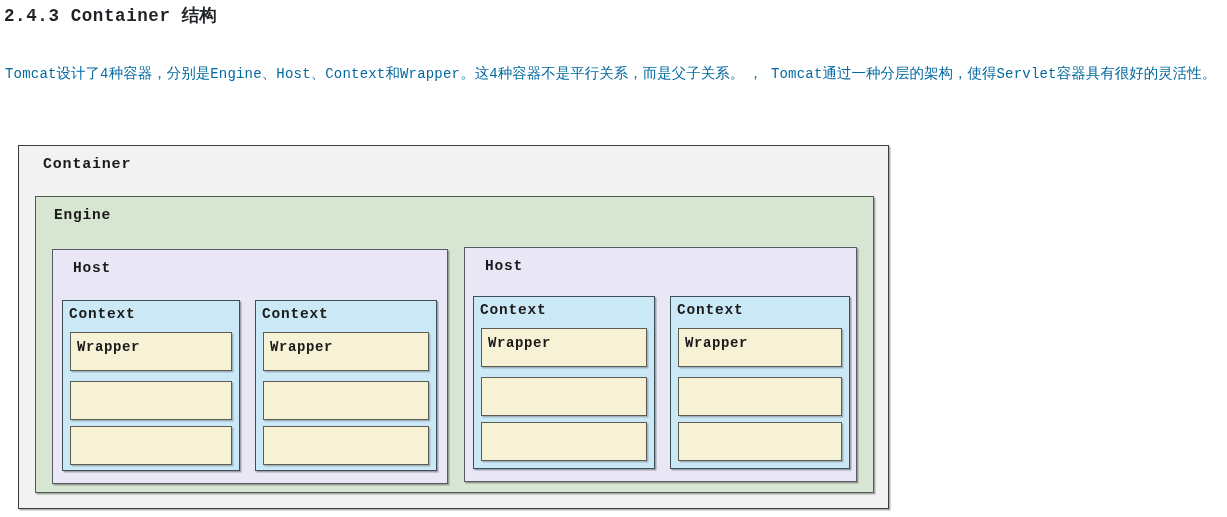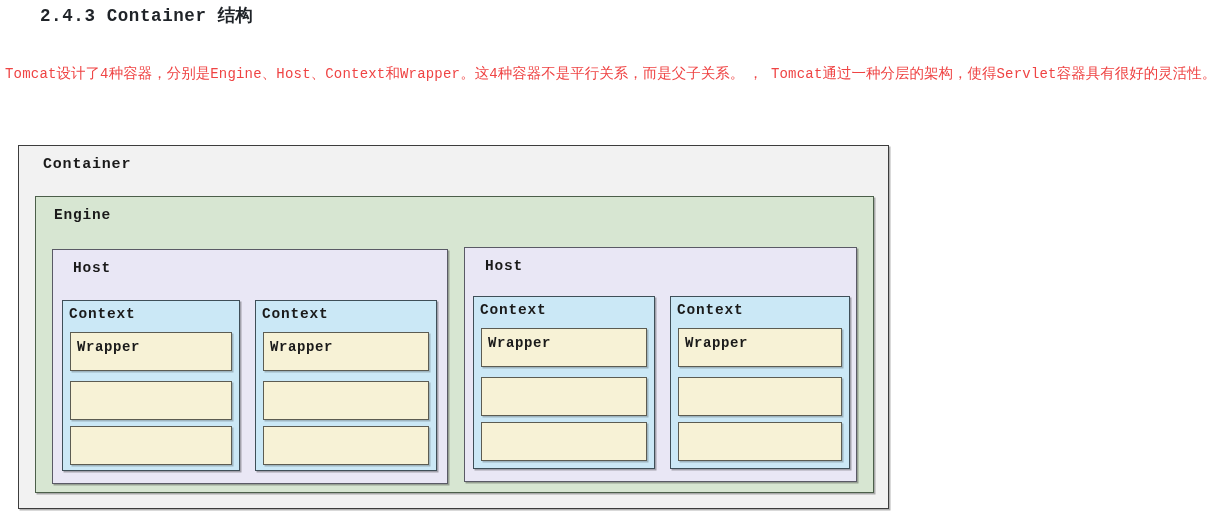--- a/index.html
+++ b/index.html
@@ -19,38 +19,37 @@
   .doc-heading {
     position: absolute;
     left: 4px;
     top: 3px;
     font-family: "Liberation Mono", monospace;
     font-size: 17.5px;
     font-weight: bold;
     letter-spacing: 0.6px;
     color: #1f2328;
     white-space: nowrap;
-    margin-left: 36px;
   }
   .doc-heading .cjk {
     font-family: "Liberation Sans", sans-serif;
     font-weight: bold;
     letter-spacing: 0px;
   }
 
   
   .doc-paragraph {
     position: absolute;
     left: 5px;
     top: 58px;
     width: 1220px;
     font-family: "Liberation Sans", sans-serif;
     font-size: 14.5px;
     line-height: 31px;
-    color: #ef4444;
+    color: #0369a1;
     white-space: pre-wrap;
     word-break: break-all;
   }
   .doc-paragraph .mono {
     font-family: "Liberation Mono", monospace;
     font-size: 14px;
     letter-spacing: 0.2px;
   }
 
   

